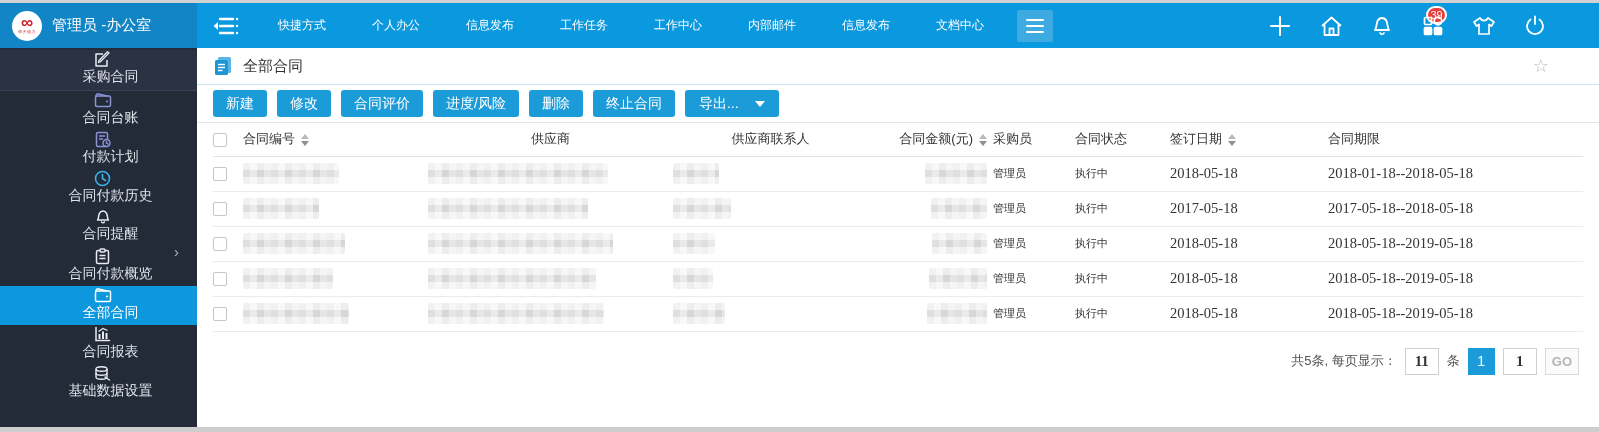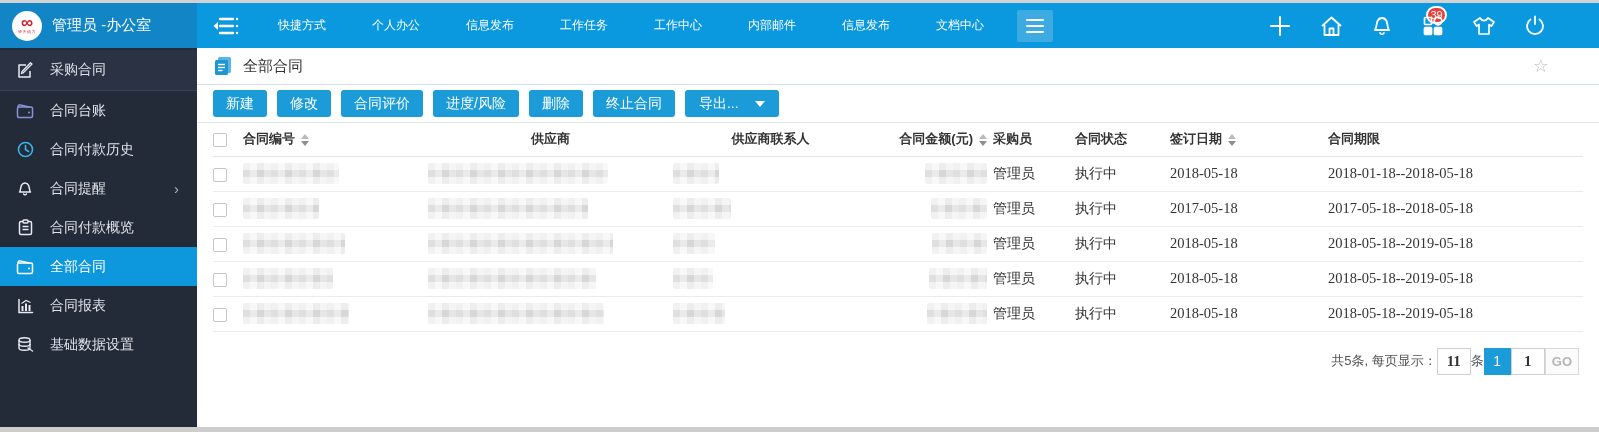--- a/index.html
+++ b/index.html
@@ -19,21 +19,21 @@
   .topmenu { display:flex; align-items:center; }
   .topmenu-item { color:#fff; font-size:12px; padding:0 23px; line-height:45px; white-space:nowrap; cursor:pointer; }
   .hamburger-sq { width:36px; height:32px; background:#3dabe2; border-radius:2px; margin:7px 0 0 10px; display:flex; align-items:center; justify-content:center; }
   .topbar-icons { margin-left:auto; display:flex; align-items:center; gap:27px; padding-right:52px; }
   .tb-icon { position:relative; display:flex; align-items:center; justify-content:center; width:24px; height:24px; cursor:pointer; }
   .badge { position:absolute; top:-8px; left:12px; min-width:21px; height:18px; background:#e8403c; border:2px solid #fff; border-radius:10px; color:#fff; font-size:11px; line-height:14px; text-align:center; padding:0 2px;margin-left:44px; }
 
   
   .main-wrap { display:flex; height:379px; }
   .sidebar { width:197px; flex:0 0 197px; background:#232a38; padding-top:2px; }
-  .side-item { height:39px; display:flex; align-items:center; padding-left:16px; cursor:pointer; }
+  .side-item { height:39px; display:flex; align-items:center; padding-left:24px; cursor:pointer;flex-direction:column; }
   .side-item .s-icon { width:18px; height:18px; margin-right:16px; display:flex; align-items:center; justify-content:center; }
   .side-item .s-label { color:#dfe3ea; font-size:14px; }
   .side-item.first { height:41px; background:#2b3244; border-bottom:1px solid #3a4152; }
   .side-item.active { background:#0d97dc; }
   .side-item.active .s-label { color:#fff; }
   .side-chevron { margin-left:auto; margin-right:18px; color:#aeb6c4; font-size:15px; }
 
   .content { flex:1; display:flex; flex-direction:column; background:#fff; position:relative; }
 
   
@@ -47,41 +47,41 @@
   .tb-btn.export { display:flex; align-items:center; gap:16px; padding:0 14px; }
   .caret-down { width:0; height:0; border-left:5px solid transparent; border-right:5px solid transparent; border-top:6px solid #fff; }
   .search-zone { margin-left:auto; display:flex; align-items:center; }
   .search-input { width:183px; height:28px; border:1px solid #c9c9c9; padding:0 8px; font-size:13px; color:#333; font-family:inherit; outline:none; }
   .search-input::placeholder { color:#9a9a9a; }
   .search-btn { height:28px; background:#1b9cd8; color:#fff; border:none; font-size:14px; padding:0 12px; margin-left:8px; cursor:pointer; font-family:inherit; }
   .search-mag { height:28px; width:35px; background:#0d74ac; border:none; display:flex; align-items:center; justify-content:center; cursor:pointer; }
 
   
   .grid { width:calc(100% - 32px); margin:0 16px; border-collapse:collapse; table-layout:fixed; }
-  .grid th { height:33px; font-size:13px; color:#333; font-weight:bold; text-align:left; border-bottom:1px solid #e4e4e4; white-space:nowrap; }
-  .grid td { height:35px; font-size:14px; color:#333; border-bottom:1px solid #ebebeb; white-space:nowrap; }
+  .grid th { height:33px; font-size:13px; color:#333; font-weight:normal; text-align:left; border-bottom:1px solid #e4e4e4; white-space:nowrap; }
+  .grid td { height:35px; font-size:11px; color:#333; border-bottom:1px solid #ebebeb; white-space:nowrap; }
   .grid th.center { text-align:center; }
   .grid th.num, .grid td.num { text-align:right; padding-right:6px; }
   .grid td.date { font-family:"Liberation Serif","DejaVu Serif",serif; font-size:14.5px; }
   .cb { display:inline-block; width:14px; height:14px; border:1px solid #c6c6c6; border-radius:2px; background:#fff; vertical-align:middle; cursor:pointer; }
   .sort { display:inline-flex; flex-direction:column; gap:2px; margin-left:6px; vertical-align:middle; cursor:pointer; }
   .sort .up { width:0; height:0; border-left:4px solid transparent; border-right:4px solid transparent; border-bottom:5px solid #b9b9b9; }
   .sort .dn { width:0; height:0; border-left:4px solid transparent; border-right:4px solid transparent; border-top:5px solid #8f8f8f; }
   .redact { display:inline-block; height:21px; border-radius:2px; vertical-align:middle; filter:blur(0.6px);
     background-image:
       repeating-linear-gradient(0deg, rgba(255,255,255,.45) 0 7px, rgba(0,0,0,0.03) 7px 14px),
       repeating-linear-gradient(90deg,#e6e6e6 0 7px,#f2f2f2 7px 14px,#dedede 14px 21px,#ededed 21px 28px); }
   .r1 .c1{width:96px}.r1 .c2{width:180px}.r1 .c3{width:46px}.r1 .c4{width:62px}
   .r2 .c1{width:76px}.r2 .c2{width:160px}.r2 .c3{width:58px}.r2 .c4{width:56px}
   .r3 .c1{width:102px}.r3 .c2{width:185px}.r3 .c3{width:42px}.r3 .c4{width:55px}
   .r4 .c1{width:90px}.r4 .c2{width:168px}.r4 .c3{width:40px}.r4 .c4{width:58px}
   .r5 .c1{width:106px}.r5 .c2{width:176px}.r5 .c3{width:52px}.r5 .c4{width:60px}
 
   
-  .pager { display:flex; align-items:center; justify-content:flex-end; padding:16px 20px 0 0; font-size:13px; color:#555; }
+  .pager { display:flex; align-items:center; justify-content:flex-end; gap:8px; padding:16px 20px 0 0; font-size:13px; color:#555; }
   .pg-input { width:34px; height:27px; border:1px solid #cfcfcf; text-align:center; font-size:15px; color:#333; font-family:"Liberation Serif","DejaVu Serif",serif; outline:none;font-weight:bold; }
   .pg-current { width:27px; height:27px; background:#1b9cd8; color:#fff; border:none; font-size:14px; cursor:pointer; font-family:inherit; }
   .pg-go { height:27px; padding:0 6px; background:#fbfbfb; border:1px solid #d9d9d9; color:#b5b5b5; font-size:13px; font-weight:bold; cursor:pointer; font-family:inherit; }
   svg { display:block; }
 </style>
 </head>
 <body>
 
 <div class="frame-strip-top"></div>
 
@@ -181,20 +181,32 @@
     </div>
     <div class="side-item">
       <span class="s-icon">
         <svg width="18" height="16" viewBox="0 0 18 16" fill="none" stroke="#8a93d8" stroke-width="1.5">
           <path d="M2 4 C2 2.5 3 1.5 4.5 2 L13 4" stroke-linecap="round"></path>
             <rect x="1.5" y="4" width="15" height="10.5" rx="1.5"></rect>
             <circle cx="13" cy="9.5" r="1" fill="#8a93d8" stroke="none"></circle>
         </svg>
       </span>
       <span class="s-label">合同台账</span>
+    </div>
+    <div class="side-item">
+      <span class="s-icon">
+        <svg width="16" height="17" viewBox="0 0 16 17" fill="none" stroke="#8a93d8" stroke-width="1.5">
+          <rect x="1.5" y="1.5" width="11" height="14" rx="1.5"></rect>
+            <line x1="4" y1="5" x2="10" y2="5"></line>
+            <line x1="4" y1="8" x2="8" y2="8"></line>
+            <circle cx="11.5" cy="12" r="3.5" fill="#232a38"></circle>
+            <path d="M11.5 10.5 V12 L13 13" stroke-linecap="round"></path>
+        </svg>
+      </span>
+      <span class="s-label">付款计划</span>
     </div>
     <div class="side-item">
       <span class="s-icon">
         <svg width="17" height="17" viewBox="0 0 17 17" fill="none" stroke="#3bb3ea" stroke-width="1.6" stroke-linecap="round">
           <circle cx="8.5" cy="8.5" r="7"></circle>
             <path d="M8.5 4.5 V8.5 L11.5 10.5"></path>
         </svg>
       </span>
       <span class="s-label">合同付款历史</span>
     </div>

